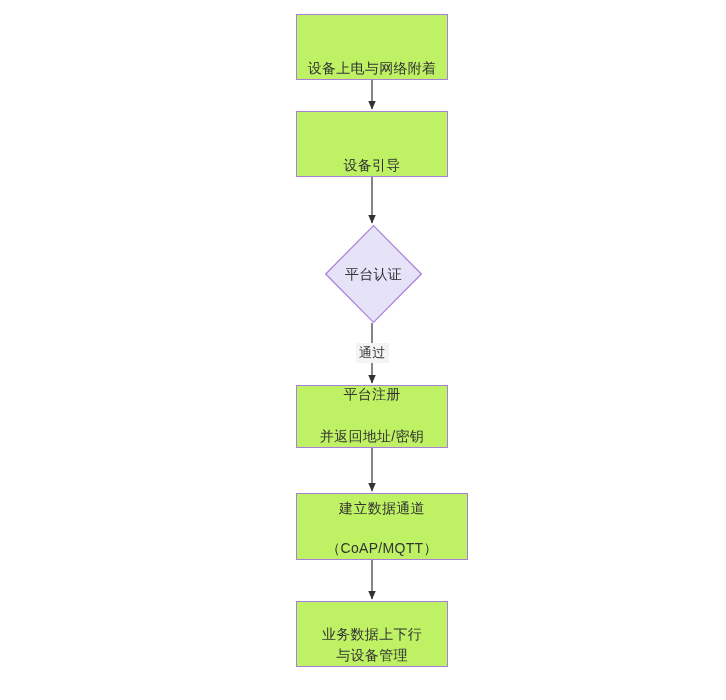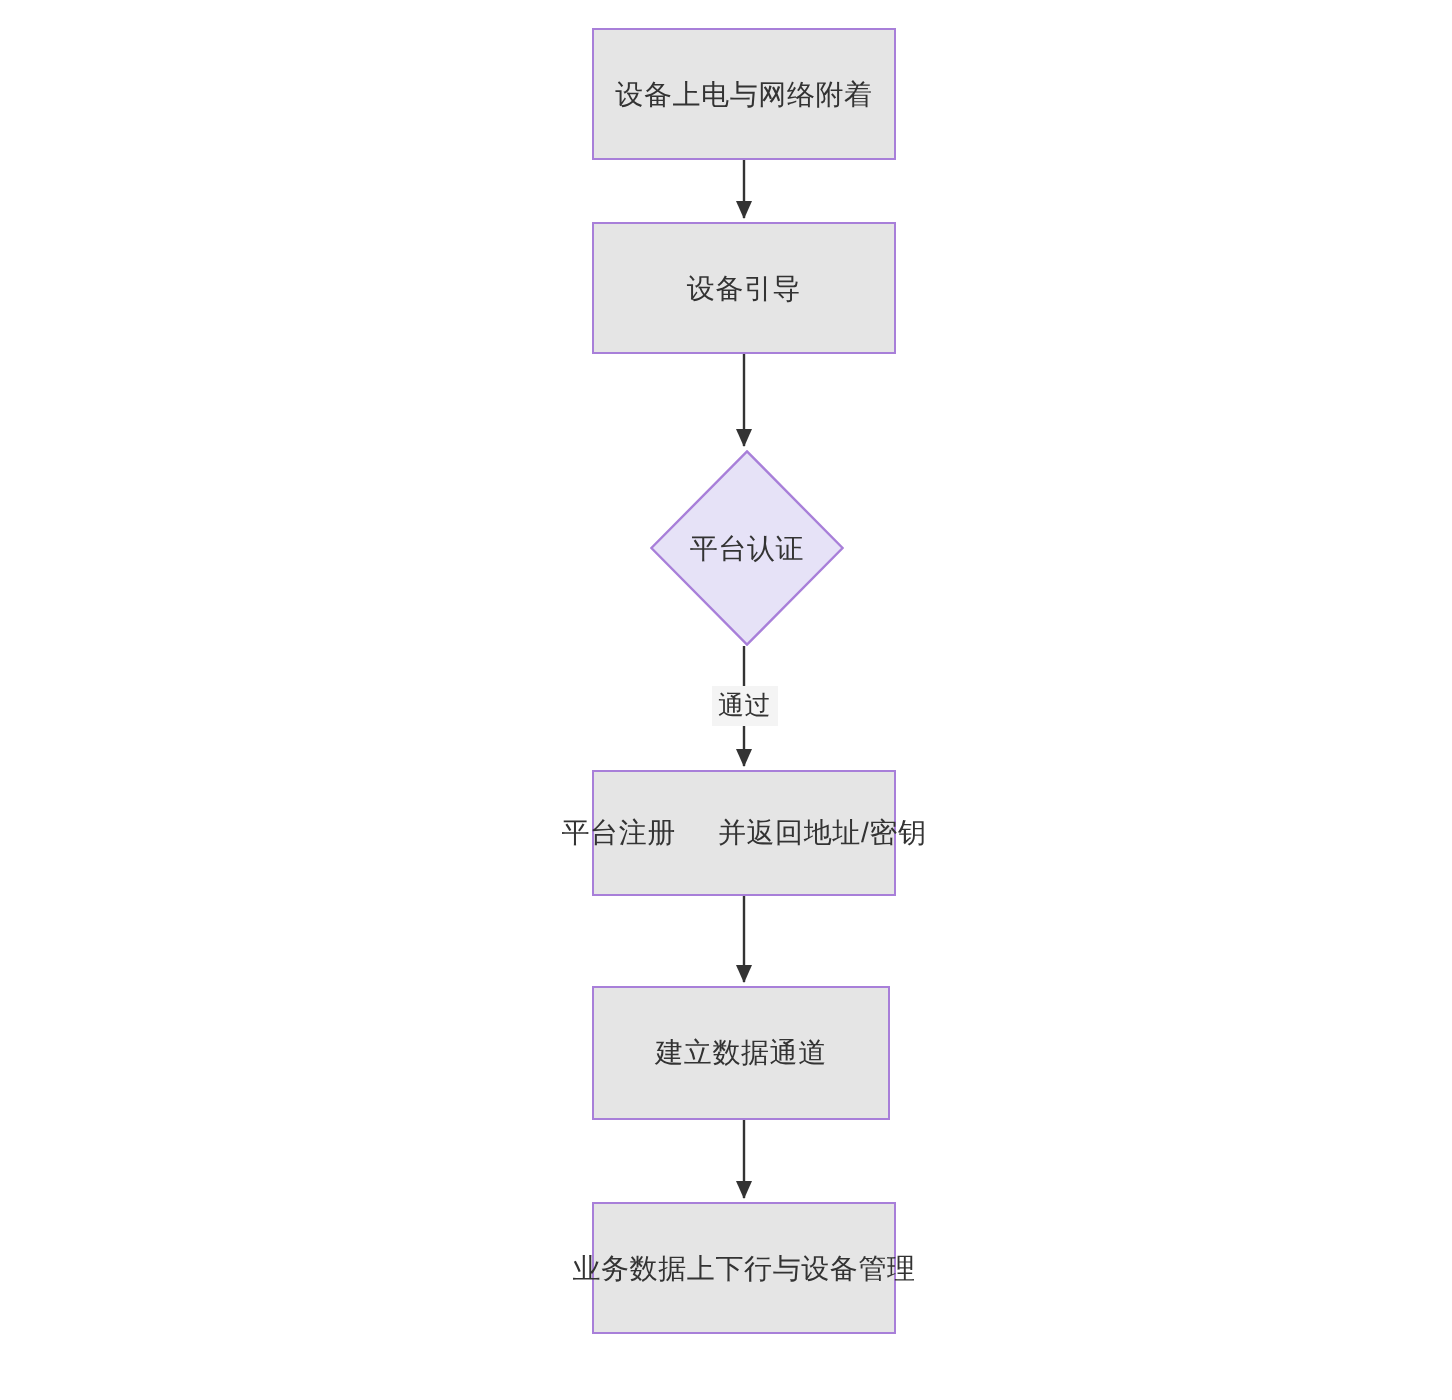--- a/index.html
+++ b/index.html
@@ -20,24 +20,24 @@
     position: absolute;
     left: 0;
     top: 0;
     width: 726px;
     height: 700px;
   }
   .node {
     position: absolute;
     box-sizing: border-box;
     display: flex;
-    flex-direction: row;
+    flex-direction: column;
     align-items: center;
-    justify-content: center;
-    background: #e5e5e5;
+    justify-content: flex-end;
+    background: #bef264;
     border: 1px solid #a87fd9;
     color: #333333;
     font-size: 14px;
     line-height: 21px;
     text-align: center;
     letter-spacing: 0.3px;
     z-index: 2;
   }
   .node .line1, .node .line2 {
     display: block;
@@ -115,20 +115,21 @@
   <span class="diamond-label">平台认证</span>
 </div>
 
 <span class="edge-label" style="left:356px; top:343px;">通过</span>
 
 <div class="node" style="left:296px; top:385px; width:152px; height:63px;gap:21px;">
   <span class="line1">平台注册</span>
   <span class="line2">并返回地址/密钥</span>
 </div>
 
-<div class="node" style="left:296px; top:493px; width:149px; height:67px;gap:19px;">
+<div class="node" style="left:296px; top:493px; width:172px; height:67px;gap:19px;">
   <span class="line1">建立数据通道</span>
+  <span class="line2">（CoAP/MQTT）</span>
 </div>
 
 <div class="node" style="left:296px; top:601px; width:152px; height:66px;">
   <span class="line1">业务数据上下行</span>
   <span class="line2">与设备管理</span>
 </div>
 
 </body></html>

